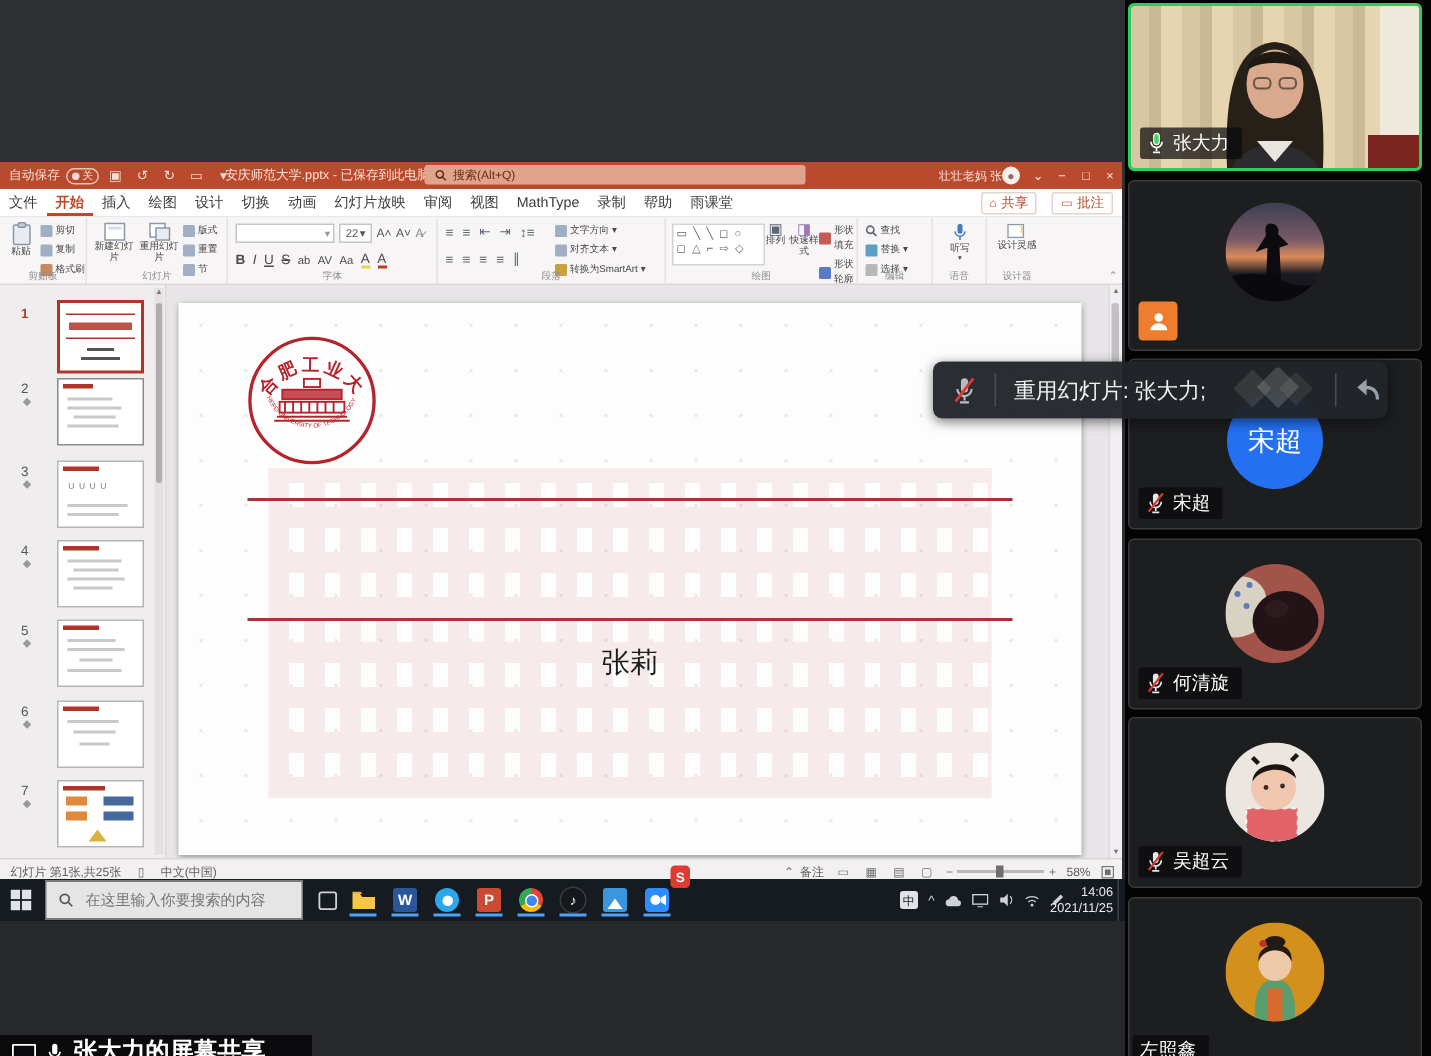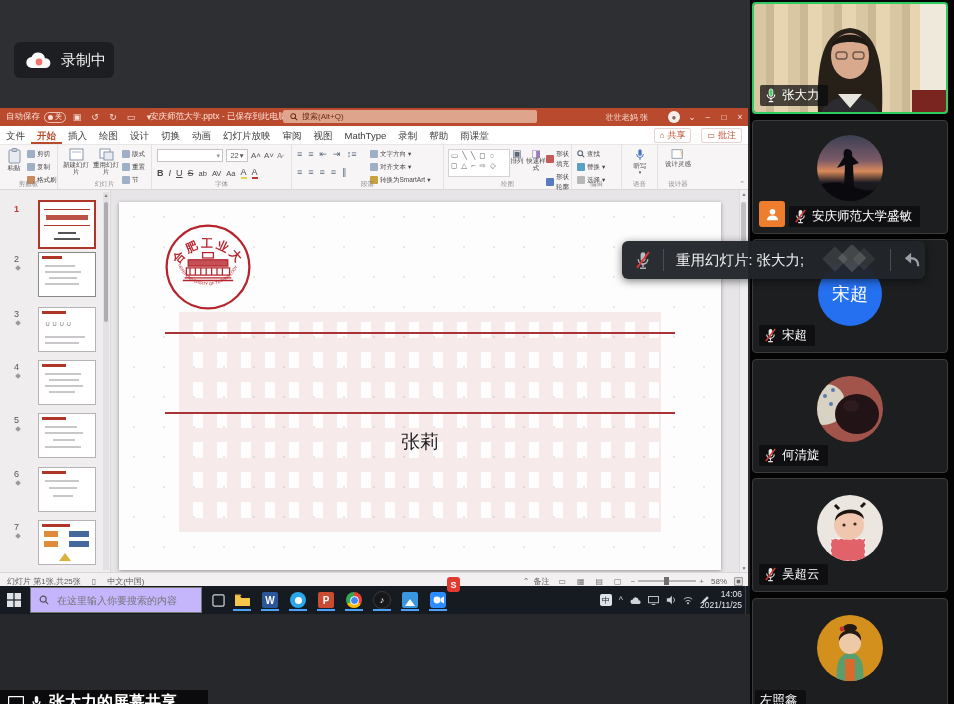--- a/index.html
+++ b/index.html
@@ -44,21 +44,21 @@
   .slide{position:absolute;left:119px;top:12px;width:602px;height:368px;background:#fefdfd;box-shadow:0 1px 4px rgba(0,0,0,.35);overflow:hidden;}
   .dotgrid{position:absolute;inset:0;background-image:radial-gradient(#d9d5d5 1px,transparent 1px);background-size:30px 30px;opacity:.55;}
   .wmark{position:absolute;left:60px;right:60px;top:110px;height:220px;opacity:.16;
          background:repeating-linear-gradient(90deg,#d98f8f 0 14px,transparent 14px 24px),repeating-linear-gradient(0deg,#d98f8f 0 14px,transparent 14px 30px);}
   .redline{position:absolute;left:46px;right:46px;height:2px;background:#a8343a;}
   
   .sbar{height:16px;background:#f2f0f1;border-top:1px solid #d8d6d7;position:relative;font-size:8px;color:#5f5d5e;}
   .svic{font-size:8px;color:#6f6d6e;padding:0 2px;}
   
   .tbar{left:0;top:586px;width:750px;height:28px;background:#161b22;position:absolute;}
-  .tsearch{position:absolute;left:30px;top:1px;width:172px;height:26px;background:#c4b5fd;border:1px solid #777;box-sizing:border-box;display:flex;align-items:center;gap:6px;padding-left:8px;}
+  .tsearch{position:absolute;left:30px;top:1px;width:172px;height:26px;background:#e5e5e5;border:1px solid #777;box-sizing:border-box;display:flex;align-items:center;gap:6px;padding-left:8px;}
   .tsearch input{border:0;outline:0;font-size:10px;color:#444;width:130px;background:transparent;font-family:inherit;}
   .appic{position:absolute;top:3px;width:24px;height:22px;display:flex;align-items:center;justify-content:center;}
   .runline{position:absolute;bottom:0;width:18px;height:2px;background:#4aa3ff;left:3px;}
   .tray{position:absolute;right:40px;top:0;height:28px;display:flex;align-items:center;gap:7px;color:#cfd3d8;}
   .clock{position:absolute;right:8px;top:3px;text-align:right;color:#e8eaed;font-size:8.5px;line-height:11px;}
   
   .side{left:750px;top:0;width:204px;height:704px;background:#040404;position:absolute;}
   .tile{position:absolute;left:2px;width:196px;background:#1d1e20;border:1px solid #3a3b3d;border-radius:4px;overflow:hidden;box-sizing:border-box;}
   .tile.speak{border:2px solid #2ecc5e;}
   .nbadge{position:absolute;left:6px;bottom:6px;display:flex;align-items:center;gap:5px;background:rgba(10,10,12,.72);
@@ -72,27 +72,20 @@
   .shl{left:0;top:690px;width:208px;height:34px;background:#0b0b0d;position:absolute;display:flex;align-items:flex-start;gap:7px;padding:3px 0 0 8px;box-sizing:border-box;z-index:20;}
   .shl span{color:#fff;font-size:16px;font-weight:bold;line-height:18px;}
 </style>
 </head>
 <body>
 
 <div class="stage">
 
   <div class="a" style="left:0;top:614px;width:750px;height:90px;background:#27282c;"></div>
 
-  <div class="a recbadge">
-    <svg width="26" height="17" viewBox="0 0 26 17">
-      <path d="M6 16 a5.5 5.5 0 0 1 -.4-11 A7 7 0 0 1 19 6.2 A4.6 4.6 0 0 1 20 16 Z" fill="#fbfbfb"></path>
-      <circle cx="13" cy="10" r="3.4" fill="#f2766f"></circle>
-    </svg>
-    <span>录制中</span>
-  </div>
 
   <div class="a ppt">
 
     <div class="ttl">
       <div class="fx" style="gap:4px;padding-left:6px;">
         <span>自动保存</span>
         <span class="pill">
             <i></i>
             <b style="font-weight:normal">关</b>
           </span>
@@ -106,21 +99,21 @@
         <span style="color:#ffe3d8">安庆师范大学.pptx - 已保存到此电脑</span>
         <i class="tic" style="width:8px">▾</i>
       </div>
       <div class="psearch">
         <svg width="8" height="8" viewBox="0 0 10 10">
           <circle cx="4" cy="4" r="3" fill="none" stroke="#6e2a16" stroke-width="1.3"></circle>
             <line x1="6.2" y1="6.2" x2="9" y2="9" stroke="#6e2a16" stroke-width="1.3"></line>
         </svg>
         <span>搜索(Alt+Q)</span>
       </div>
-      <div class="a fx" style="right:68px;gap:20px;">
+      <div class="a fx" style="right:68px;gap:0;">
         <span style="font-size:8px">壮壮老妈 张</span>
         <span style="width:12px;height:12px;border-radius:50%;background:#f6efec;display:inline-flex;align-items:center;justify-content:center;color:#8a6a5e;font-size:8px;">●</span>
       </div>
       <div class="a fx" style="right:0;">
         <span class="wbtn">⌄</span>
         <span class="wbtn">−</span>
         <span class="wbtn">□</span>
         <span class="wbtn">×</span>
       </div>
     </div>
@@ -627,30 +620,20 @@
           <path d="M30 14 C34 14 36 17 35 21 L42 28 L36 30 L37 52 L27 52 L28 30 L20 33 L27 22 C26 17 27 14 30 14 Z" fill="#0b0b10"></path>
           <path d="M0 50 Q20 44 38 52 T66 50 L66 66 L0 66 Z" fill="#0a0a0e"></path>
         </svg>
       </span>
       <span class="a" style="left:6px;bottom:6px;width:26px;height:26px;background:#ee7d2e;border-radius:3px;display:inline-flex;align-items:center;justify-content:center;">
         <svg width="15" height="15" viewBox="0 0 16 16">
             <circle cx="8" cy="5" r="3" fill="#fff"></circle>
             <path d="M2 14 a6 5 0 0 1 12 0 Z" fill="#fff"></path>
           </svg>
       </span>
-      <div class="nbadge" style="left:36px">
-        <svg width="13" height="15" viewBox="0 0 12 16">
-          <rect x="4" y="1" width="4" height="8" rx="2" fill="#e8e8e8"></rect>
-          <path d="M2 7 a4 4 0 0 0 8 0" fill="none" stroke="#e8e8e8" stroke-width="1.2"></path>
-          <line x1="6" y1="11" x2="6" y2="13.5" stroke="#e8e8e8" stroke-width="1.2"></line>
-            <line x1="3.5" y1="14.5" x2="8.5" y2="14.5" stroke="#e8e8e8" stroke-width="1.2"></line>
-          <line x1="1" y1="14" x2="11" y2="1" stroke="#d93a31" stroke-width="1.6"></line>
-        </svg>
-        <span>安庆师范大学盛敏</span>
-      </div>
     </div>
 
     <div class="tile" style="top:239px;height:114px;">
       <span class="avcirc" style="top:22px;width:64px;height:64px;background:#2470f0;display:flex;align-items:center;justify-content:center;color:#fff;font-size:18px;">
         <b style="font-weight:normal">宋超</b>
       </span>
       <div class="nbadge">
         <svg width="13" height="15" viewBox="0 0 12 16">
           <rect x="4" y="1" width="4" height="8" rx="2" fill="#e8e8e8"></rect>
           <path d="M2 7 a4 4 0 0 0 8 0" fill="none" stroke="#e8e8e8" stroke-width="1.2"></path>

